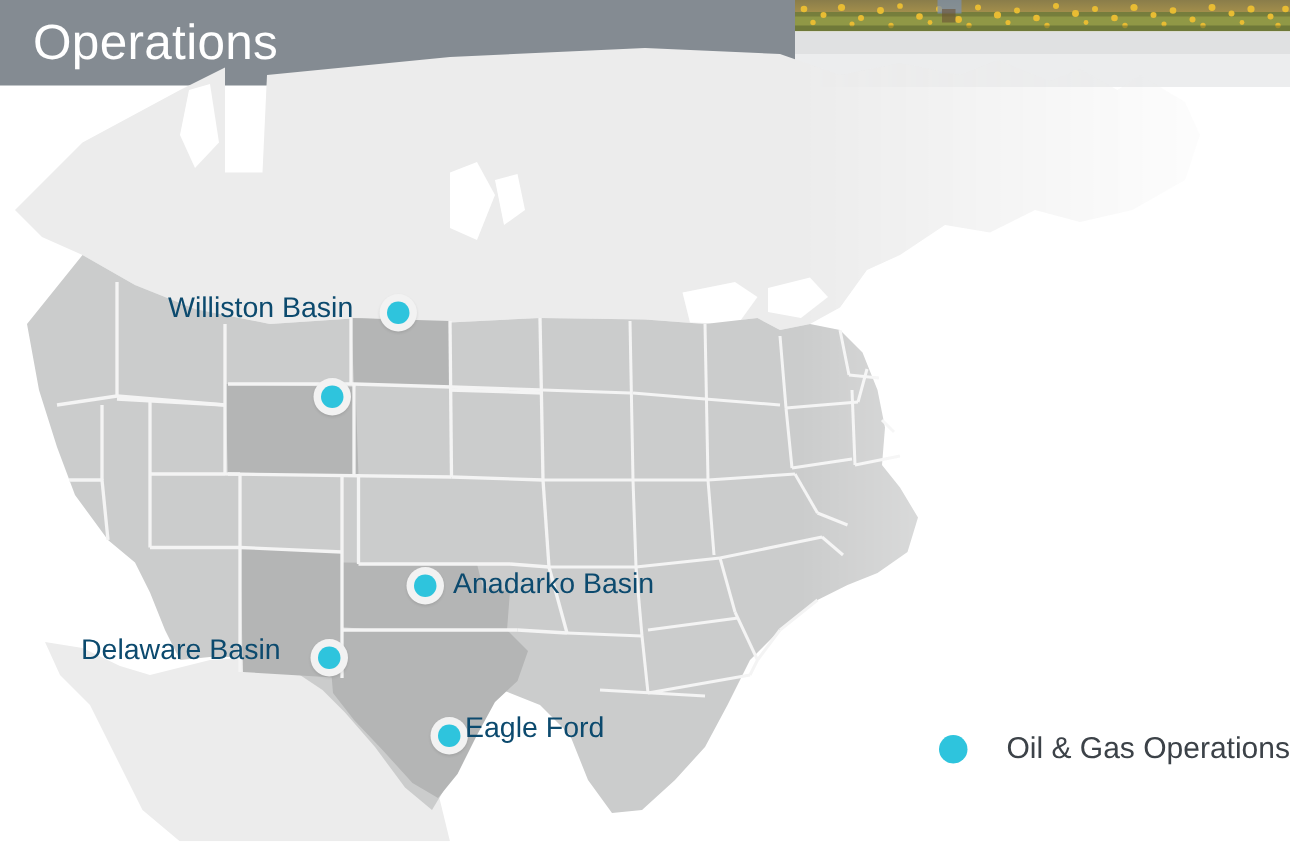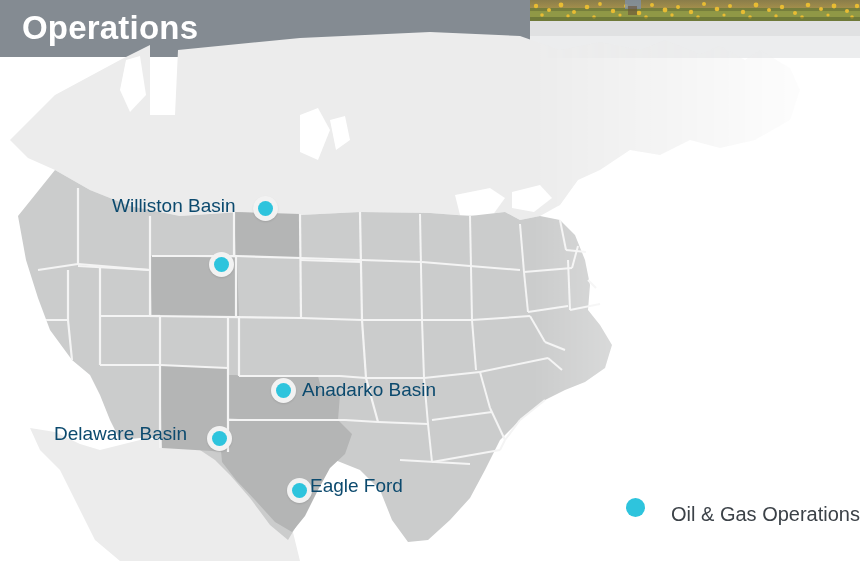--- a/index.html
+++ b/index.html
@@ -41,21 +41,21 @@
   .title-bar {
     position: absolute;
     left: 0; top: 0;
     width: 530px; height: 57px;
     background: #848b92;
   }
   .title-text {
     position: absolute;
     left: 22px; top: 7px;
     font-size: 33px;
-    font-weight: 700;
+    font-weight: 400;
     color: #ffffff;
     letter-spacing: 0.2px;
     line-height: 42px;
     white-space: nowrap;
   }
 
   
   .map-wrap {
     position: absolute;
     left: 0; top: 20px;
@@ -100,21 +100,20 @@
     width: 19px; height: 19px;
     border-radius: 50%;
     background: #2ec4dd;
     flex: 0 0 auto;
   }
   .legend-label {
     margin-left: 26px;
     font-size: 20px;
     color: #3c4248;
     white-space: nowrap;
-    margin-top: 15px;
   }
 </style>
 </head>
 <body>
 
 <div id="slide">
 
   <div class="photo-strip">
     <svg viewBox="0 0 330 21" preserveAspectRatio="none" aria-hidden="true">
       <defs>

